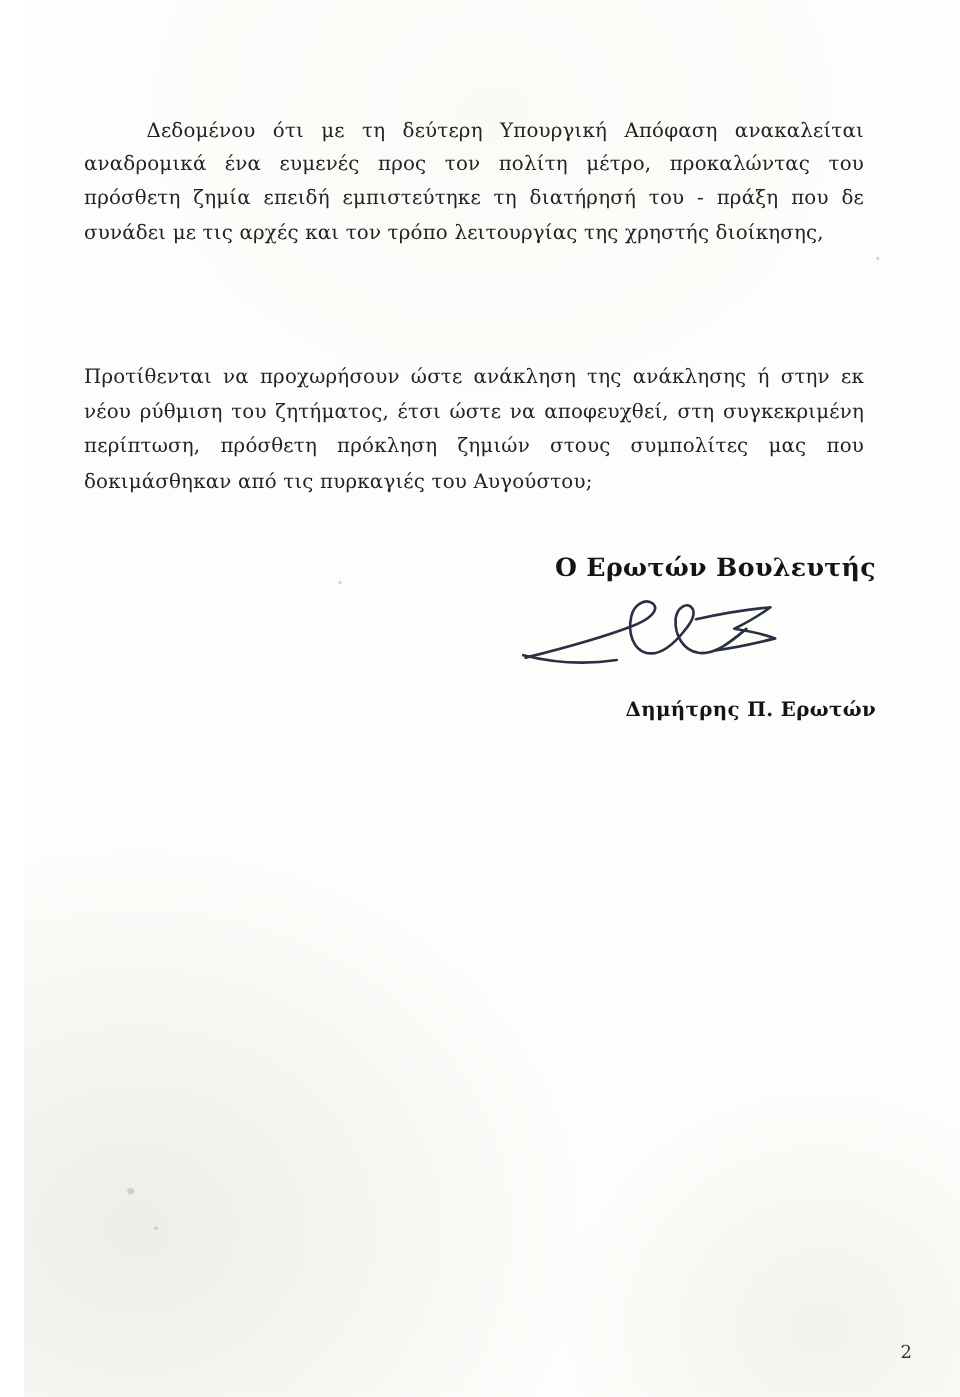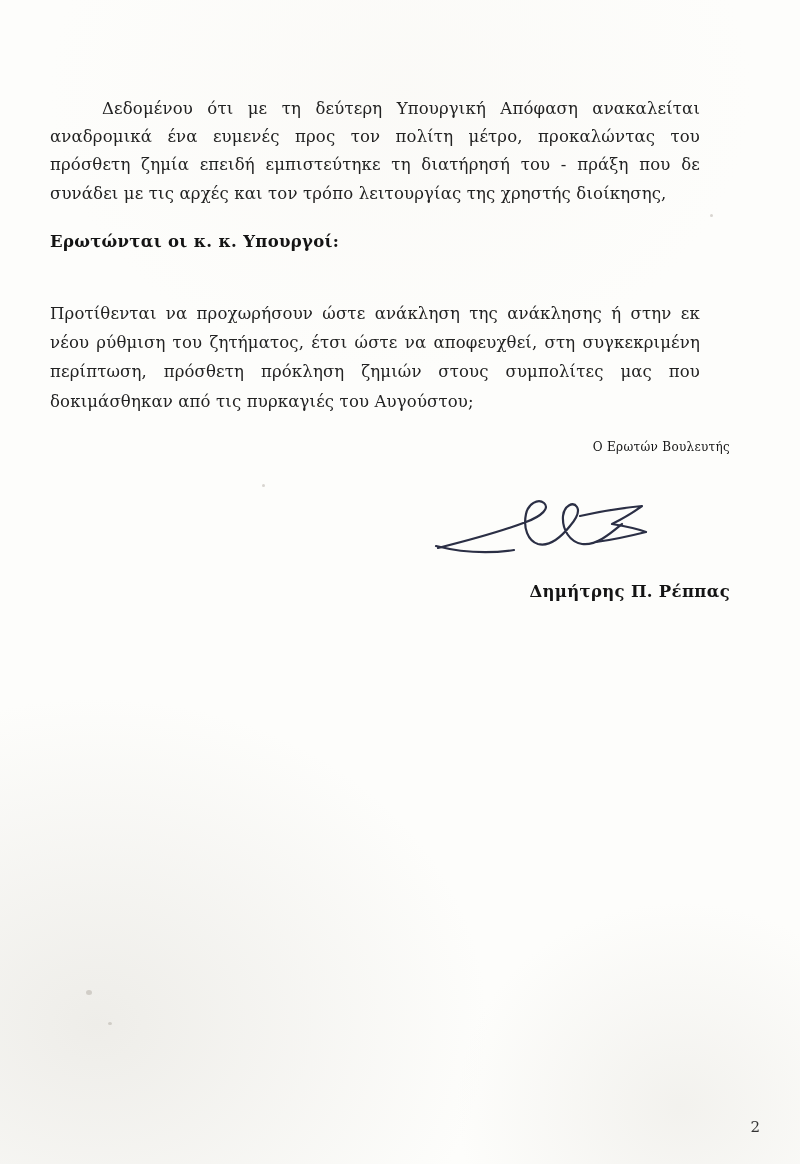--- a/index.html
+++ b/index.html
@@ -17,20 +17,21 @@
   }
   
   .page {
     position: absolute;
     inset: 0;
     background:
       radial-gradient(ellipse 70% 40% at 12% 88%, rgba(226,224,218,0.55) 0%, rgba(255,255,255,0) 70%),
       radial-gradient(ellipse 40% 25% at 85% 95%, rgba(230,228,222,0.45) 0%, rgba(255,255,255,0) 70%),
       radial-gradient(ellipse 55% 30% at 50% 8%, rgba(250,249,246,0.8) 0%, rgba(255,255,255,0) 80%),
       #fdfdfb;
+    margin-left: 20px;
   }
   .content {
     position: absolute;
     left: 40px;
     right: 40px;
     top: 0;
     bottom: 0;
   }
   .para {
     position: absolute;
@@ -56,24 +57,24 @@
     color: #141414;
   }
   #para2 {
     top: 282px;
     left: 10px;
     width: 650px;
     line-height: 1.78;
   }
   #signer-title {
     position: absolute;
-    top: 440px;
+    top: 460px;
     right: 30px;
-    font-size: 12px;
-    font-weight: normal;
+    font-size: 21px;
+    font-weight: bold;
     letter-spacing: 0.3px;
     color: #141414;
   }
   #signature {
     position: absolute;
     top: 486px;
     right: 90px;
     width: 240px;
     height: 90px;
   }
@@ -101,37 +102,36 @@
 </style>
 </head>
 <body>
 
 <div class="page">
 
   <div class="content">
 
     <p class="para" id="para1">Δεδομένου ότι με τη δεύτερη Υπουργική Απόφαση ανακαλείται αναδρομικά ένα ευμενές προς τον πολίτη μέτρο, προκαλώντας του πρόσθετη ζημία επειδή εμπιστεύτηκε τη διατήρησή του - πράξη που δε συνάδει με τις αρχές και τον τρόπο λειτουργίας της χρηστής διοίκησης,</p>
 
-    <div id="heading">Ερωτώνται οι κ. κ. Υπουργοί:</div>
 
     <p class="para" id="para2">Προτίθενται να προχωρήσουν ώστε ανάκληση της ανάκλησης ή στην εκ νέου ρύθμιση του ζητήματος, έτσι ώστε να αποφευχθεί, στη συγκεκριμένη περίπτωση, πρόσθετη πρόκληση ζημιών στους συμπολίτες μας που δοκιμάσθηκαν από τις πυρκαγιές του Αυγούστου;</p>
 
     <div id="signer-title">Ο Ερωτών Βουλευτής</div>
 
     <div id="signature">
       <svg viewBox="0 0 240 90" width="240" height="90" aria-hidden="true">
         <g fill="none" stroke="#2b2f45" stroke-width="2.2" stroke-linecap="round" stroke-linejoin="round">
           <path d="M8,62 C40,54 70,46 96,36 C112,30 120,22 114,17 C108,12 98,18 96,28 C93,42 98,55 108,58 C120,61 132,50 140,40 C146,33 150,26 147,21 C143,15 134,20 133,30 C132,44 140,56 152,58 C166,60 180,48 192,38"></path>
           <path d="M150,30 C168,26 190,22 212,20 C204,26 192,33 182,38 C194,40 206,42 216,46 C200,50 182,54 166,56"></path>
           <path d="M6,60 C30,66 58,68 84,64"></path>
         </g>
       </svg>
     </div>
 
-    <div id="signer-name">Δημήτρης Π. Ρέππας</div>
+    <div id="signer-name">Δημήτρης Π. Ερωτών</div>
   </div>
 
   <div id="page-number">2</div>
 
   <span class="speck" style="left:86px;top:990px;width:6px;height:5px;"></span>
   <span class="speck" style="left:108px;top:1022px;width:4px;height:3px;"></span>
   <span class="speck" style="left:262px;top:484px;width:3px;height:3px;"></span>
   <span class="speck" style="left:710px;top:214px;width:3px;height:3px;"></span>
 </div>
 

